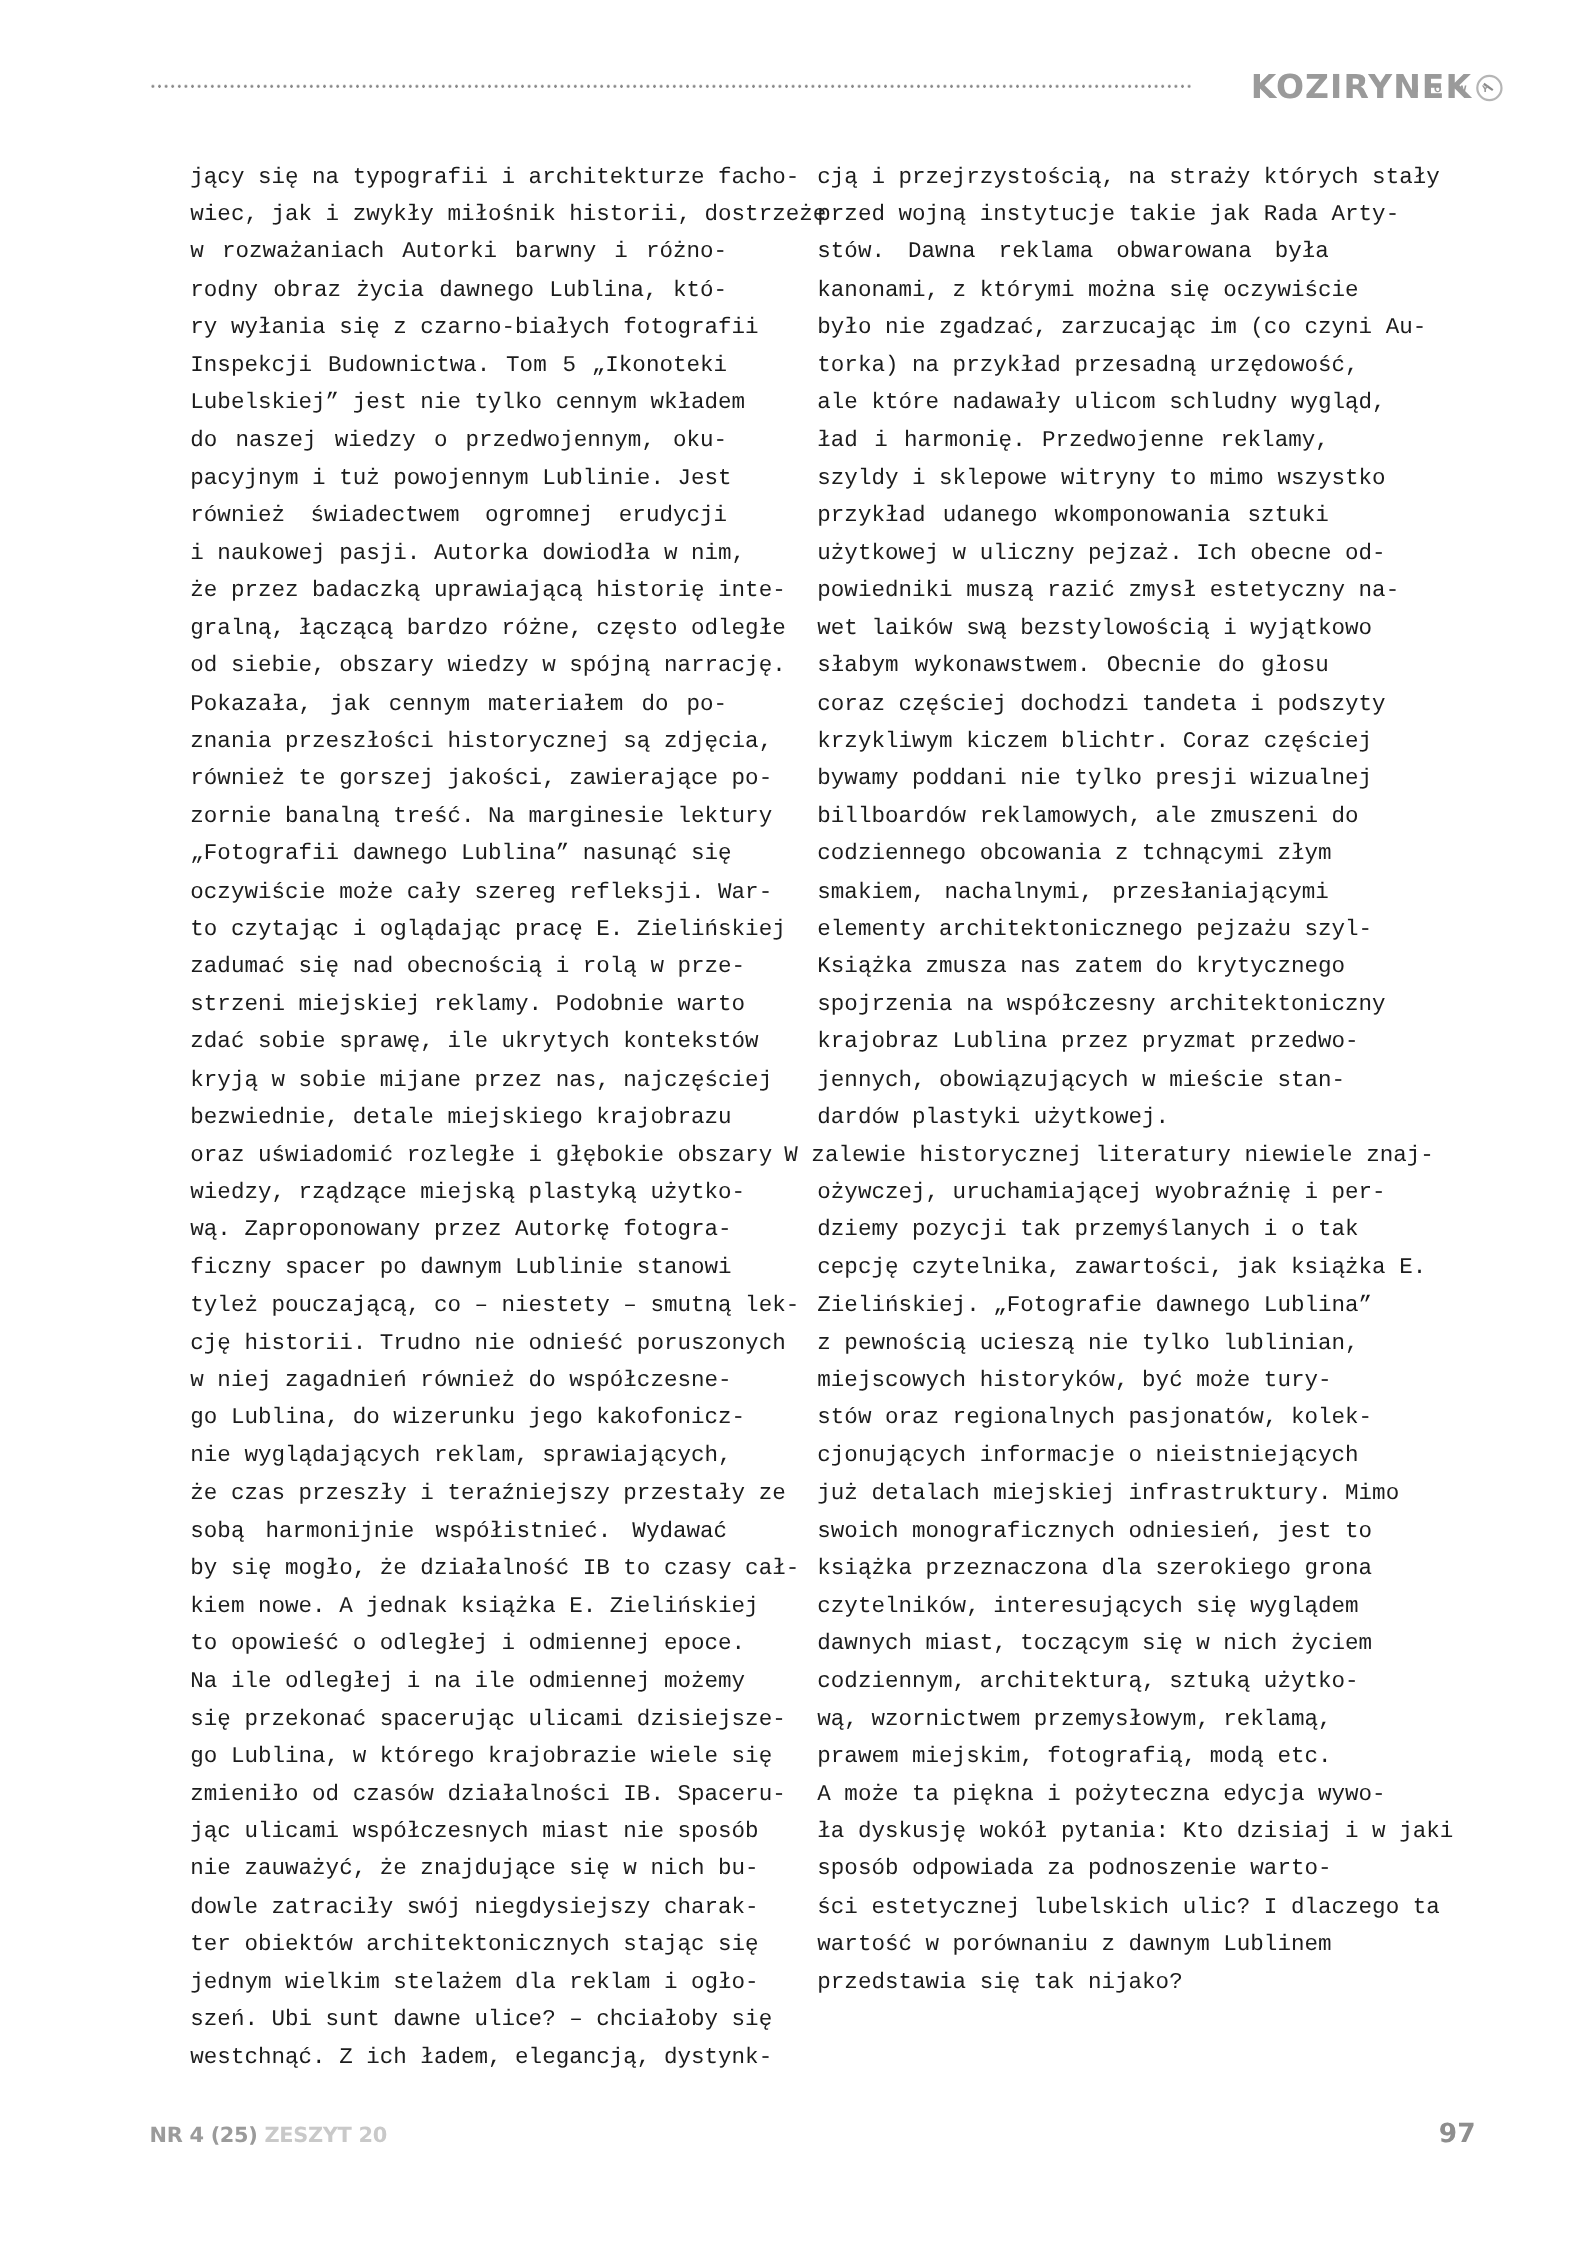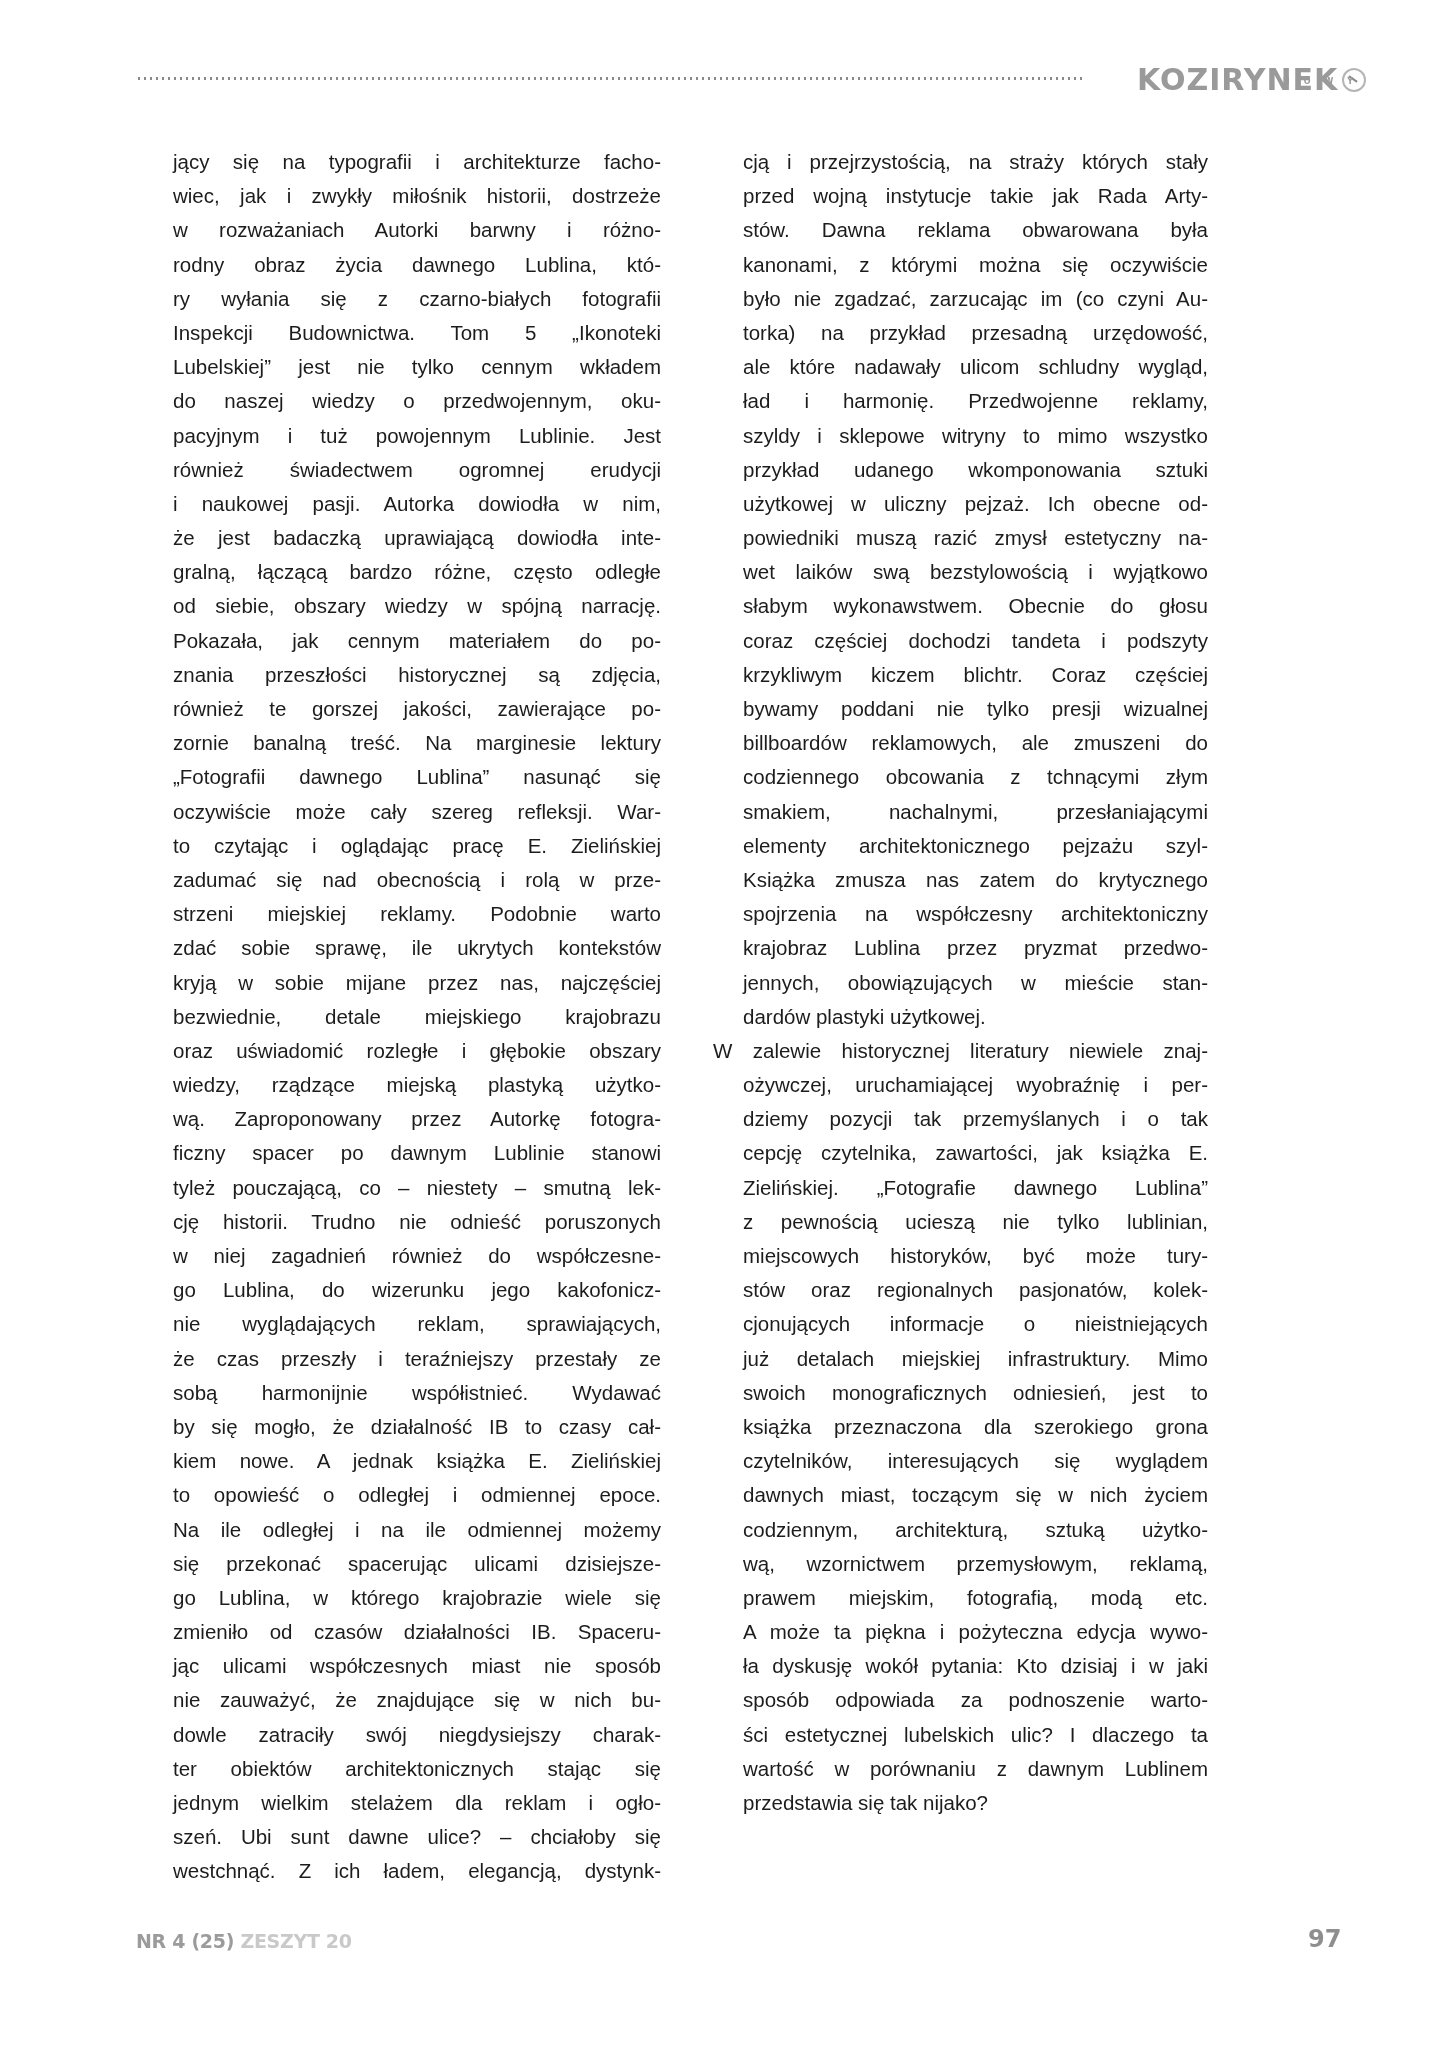--- a/index.html
+++ b/index.html
@@ -13,21 +13,21 @@
   .logo { position: absolute; left: 953px; top: 0; height: 40px; display: flex; align-items: center; margin-left: 48px; }
   .logo-text { font-family: "DejaVu Sans", sans-serif; font-weight: bold; font-size: 30px;
                letter-spacing: 1px; color: #9a9a9a; line-height: 40px; }
   .logo-icon { width: 20px; height: 20px; border: 2px solid #b5b5b5; border-radius: 50%;
                margin-left: 4px; position: relative; }
   .logo-icon::after { content: ""; position: absolute; left: 4px; top: 8px; width: 10px; height: 2px;
                       background: #8a8a8a; transform: rotate(35deg); }
   .logo-sub-text { position: absolute; left: 1283px; top: 77px; font-size: 8px; letter-spacing: 14px;
                    color: #9a9a9a; font-weight: bold; }
 
-  .col { position: absolute; top: 145px; font-family: Liberation Sans, sans-serif;
+  .col { position: absolute; top: 145px; font-family: Liberation Mono, monospace;
          font-size: 20.5px; line-height: 34.2px; color: #1c1c1c; }
   .col-left { left: 173px; width: 488px; }
   .col-right { left: 743px; width: 465px; }
   .line { display: block; white-space: nowrap; text-align: justify; text-align-last: justify; height: 34.2px; overflow: visible; }
   .line.last { text-align-last: left; }
   .line.outdent { margin-left: -30px; }
 
   .footer-left { position: absolute; left: 136px; top: 1930px; font-weight: bold; font-size: 19px; letter-spacing: -0.3px; }
   .footer-nr { color: #9b9b9b; }
   .footer-zeszyt { color: #c9c9c9; }
@@ -50,21 +50,21 @@
     <span class="line">wiec, jak i zwykły miłośnik historii, dostrzeże</span>
     <span class="line">w rozważaniach Autorki barwny i różno-</span>
     <span class="line">rodny obraz życia dawnego Lublina, któ-</span>
     <span class="line">ry wyłania się z czarno-białych fotografii</span>
     <span class="line">Inspekcji Budownictwa. Tom 5 „Ikonoteki</span>
     <span class="line">Lubelskiej” jest nie tylko cennym wkładem</span>
     <span class="line">do naszej wiedzy o przedwojennym, oku-</span>
     <span class="line">pacyjnym i tuż powojennym Lublinie. Jest</span>
     <span class="line">również świadectwem ogromnej erudycji</span>
     <span class="line">i naukowej pasji.  Autorka dowiodła w nim,</span>
-    <span class="line">że jest badaczką uprawiającą dowiodła inte-</span>
+    <span class="line">że przez badaczką uprawiającą historię inte-</span>
     <span class="line">gralną, łączącą bardzo różne, często odległe</span>
     <span class="line">od siebie, obszary wiedzy w spójną narrację.</span>
     <span class="line">Pokazała, jak cennym materiałem do po-</span>
     <span class="line">znania przeszłości historycznej są zdjęcia,</span>
     <span class="line">również te gorszej jakości, zawierające po-</span>
     <span class="line">zornie banalną treść. Na marginesie lektury</span>
     <span class="line">„Fotografii dawnego Lublina” nasunąć się</span>
     <span class="line">oczywiście może cały szereg refleksji. War-</span>
     <span class="line">to czytając i oglądając pracę E. Zielińskiej</span>
     <span class="line">zadumać się nad obecnością i rolą w prze-</span>

